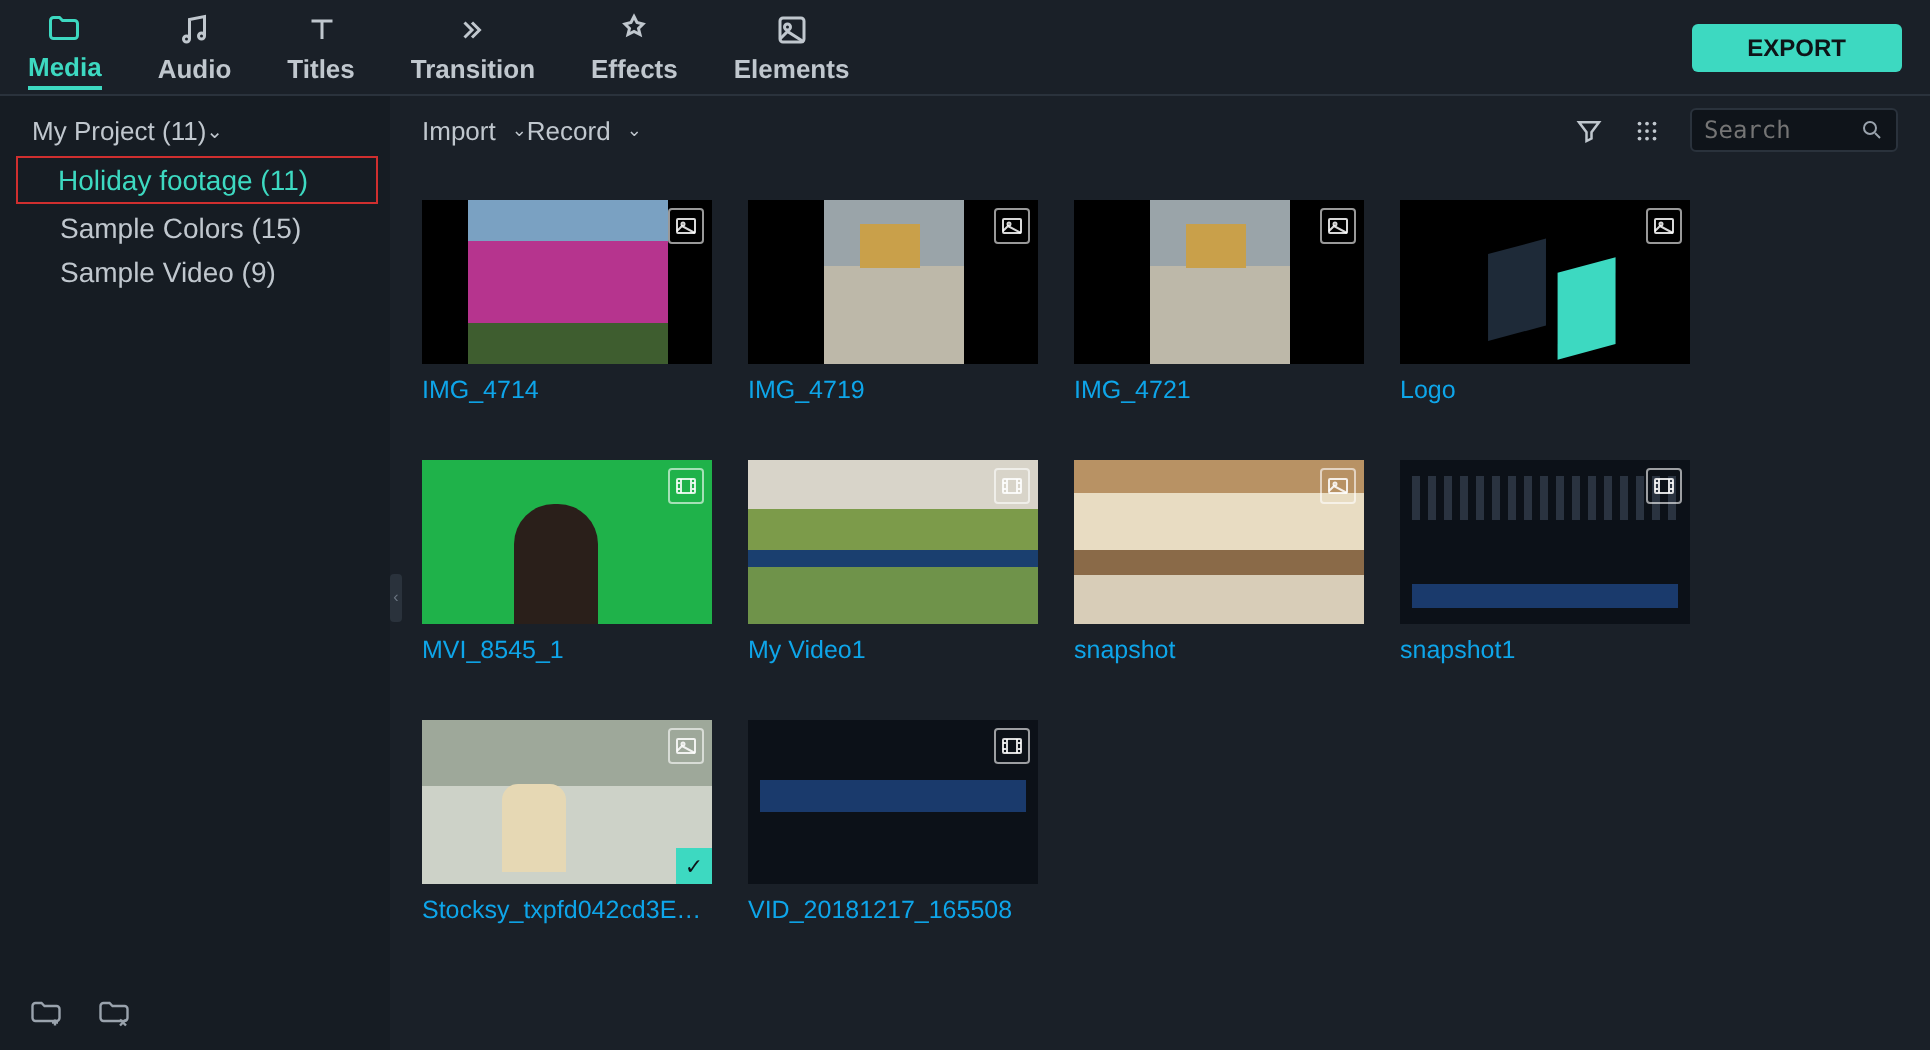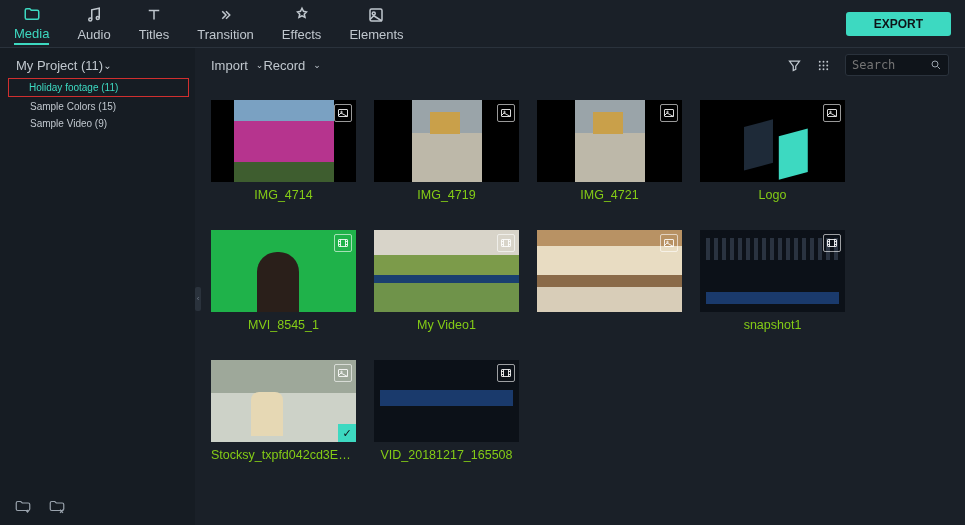--- a/index.html
+++ b/index.html
@@ -21,20 +21,21 @@
   gap: 28px;
 }
 .top-tab {
   display: flex;
   flex-direction: column;
   align-items: center;
   gap: 3px;
   cursor: pointer;
   color: #c0c7ce;
   padding: 2px 0;
+  font-weight: bold;
 }
 .top-tab.active { color: #3dd9c1; border-bottom: 2px solid #3dd9c1; }
 .top-tab svg { width: 18px; height: 18px; }
 .export-btn {
   margin-left: auto;
   background: #3dd9c1;
   color: #0e1418;
   font-weight: 600;
   font-size: 12px;
   padding: 5px 28px;
@@ -53,21 +54,21 @@
 .tree-row {
   display: flex;
   align-items: center;
   padding: 4px 10px 4px 16px;
   cursor: pointer;
   font-size: 13px;
 }
 .tree-sub {
   padding: 3px 8px 3px 30px;
   cursor: pointer;
-  font-size: 10px;
+  font-size: 14px;
 }
 .tree-sub.highlighted {
   color: #3dd9c1;
   border: 1px solid #d02f2f;
   margin: 1px 6px 1px 8px;
   padding-left: 20px;
 }
 .chev { font-size: 10px; color: #c0c7ce; }
 .sidebar-footer {
   display: flex;
@@ -138,21 +139,21 @@
 }
 .type-badge svg { width: 12px; height: 12px; }
 .check-badge {
   position: absolute; bottom: 0; right: 0;
   width: 18px; height: 18px;
   background: #3dd9c1;
   display: flex; align-items: center; justify-content: center;
   color: #0e1418;
   font-size: 11px;
 }
-.clip-label { font-size: 12.5px; color: #84cc16; white-space: nowrap; overflow: hidden; text-overflow: ellipsis; text-align: center; }
+.clip-label { font-size: 12.5px; color: #0ea5e9; white-space: nowrap; overflow: hidden; text-overflow: ellipsis; }
 
 
 .art-flowers { width: 100px; height: 82px; background: linear-gradient(#7aa1c2 0 25%, #b6348e 25% 75%, #3e5d2f 75% 100%); }
 .art-stage { width: 100px; height: 82px; background: radial-gradient(ellipse at 50% 35%, #3a6ec9 0 35%, #102142 35% 100%); }
 .art-street { width: 70px; height: 82px; background: linear-gradient(#9aa4a9 0 40%, #bdb8a9 40% 100%); position: relative; }
 .art-street::after { content:""; position:absolute; top:12px; left:18px; width:30px; height:22px; background:#c9a04a; }
 .art-logo { display:flex; gap:0; transform: rotate(-15deg); }
 .art-logo div:first-child { width:30px; height:42px; background:#1e2a38; transform: skewX(-15deg); }
 .art-logo div:last-child { width:30px; height:42px; background:#3dd9c1; transform: skewX(-15deg) translate(6px,18px); }
 .art-green { width:145px; height:82px; background:#1fb24a; position:relative; }
@@ -365,20 +366,21 @@
           <div class="thumb">
             <div class="art-beach"></div>
             <div class="type-badge">
               <svg viewBox="0 0 24 24" fill="none" stroke="rgba(255,255,255,0.85)" stroke-width="2">
                 <rect x="3" y="5" width="18" height="14" rx="1"></rect>
                 <circle cx="9" cy="10" r="1.5"></circle>
                 <path d="M3 17l5-5 13 7"></path>
               </svg>
             </div>
           </div>
+          <div class="clip-label">snapshot</div>
         </div>
         <div class="clip">
           <div class="thumb">
             <div class="art-snap2"></div>
             <div class="type-badge">
               <svg viewBox="0 0 24 24" fill="none" stroke="rgba(255,255,255,0.85)" stroke-width="2">
                 <rect x="3" y="5" width="18" height="14" rx="1"></rect>
                 <path d="M7 5v14M17 5v14M3 9h4M3 15h4M17 9h4M17 15h4"></path>
               </svg>
             </div>

